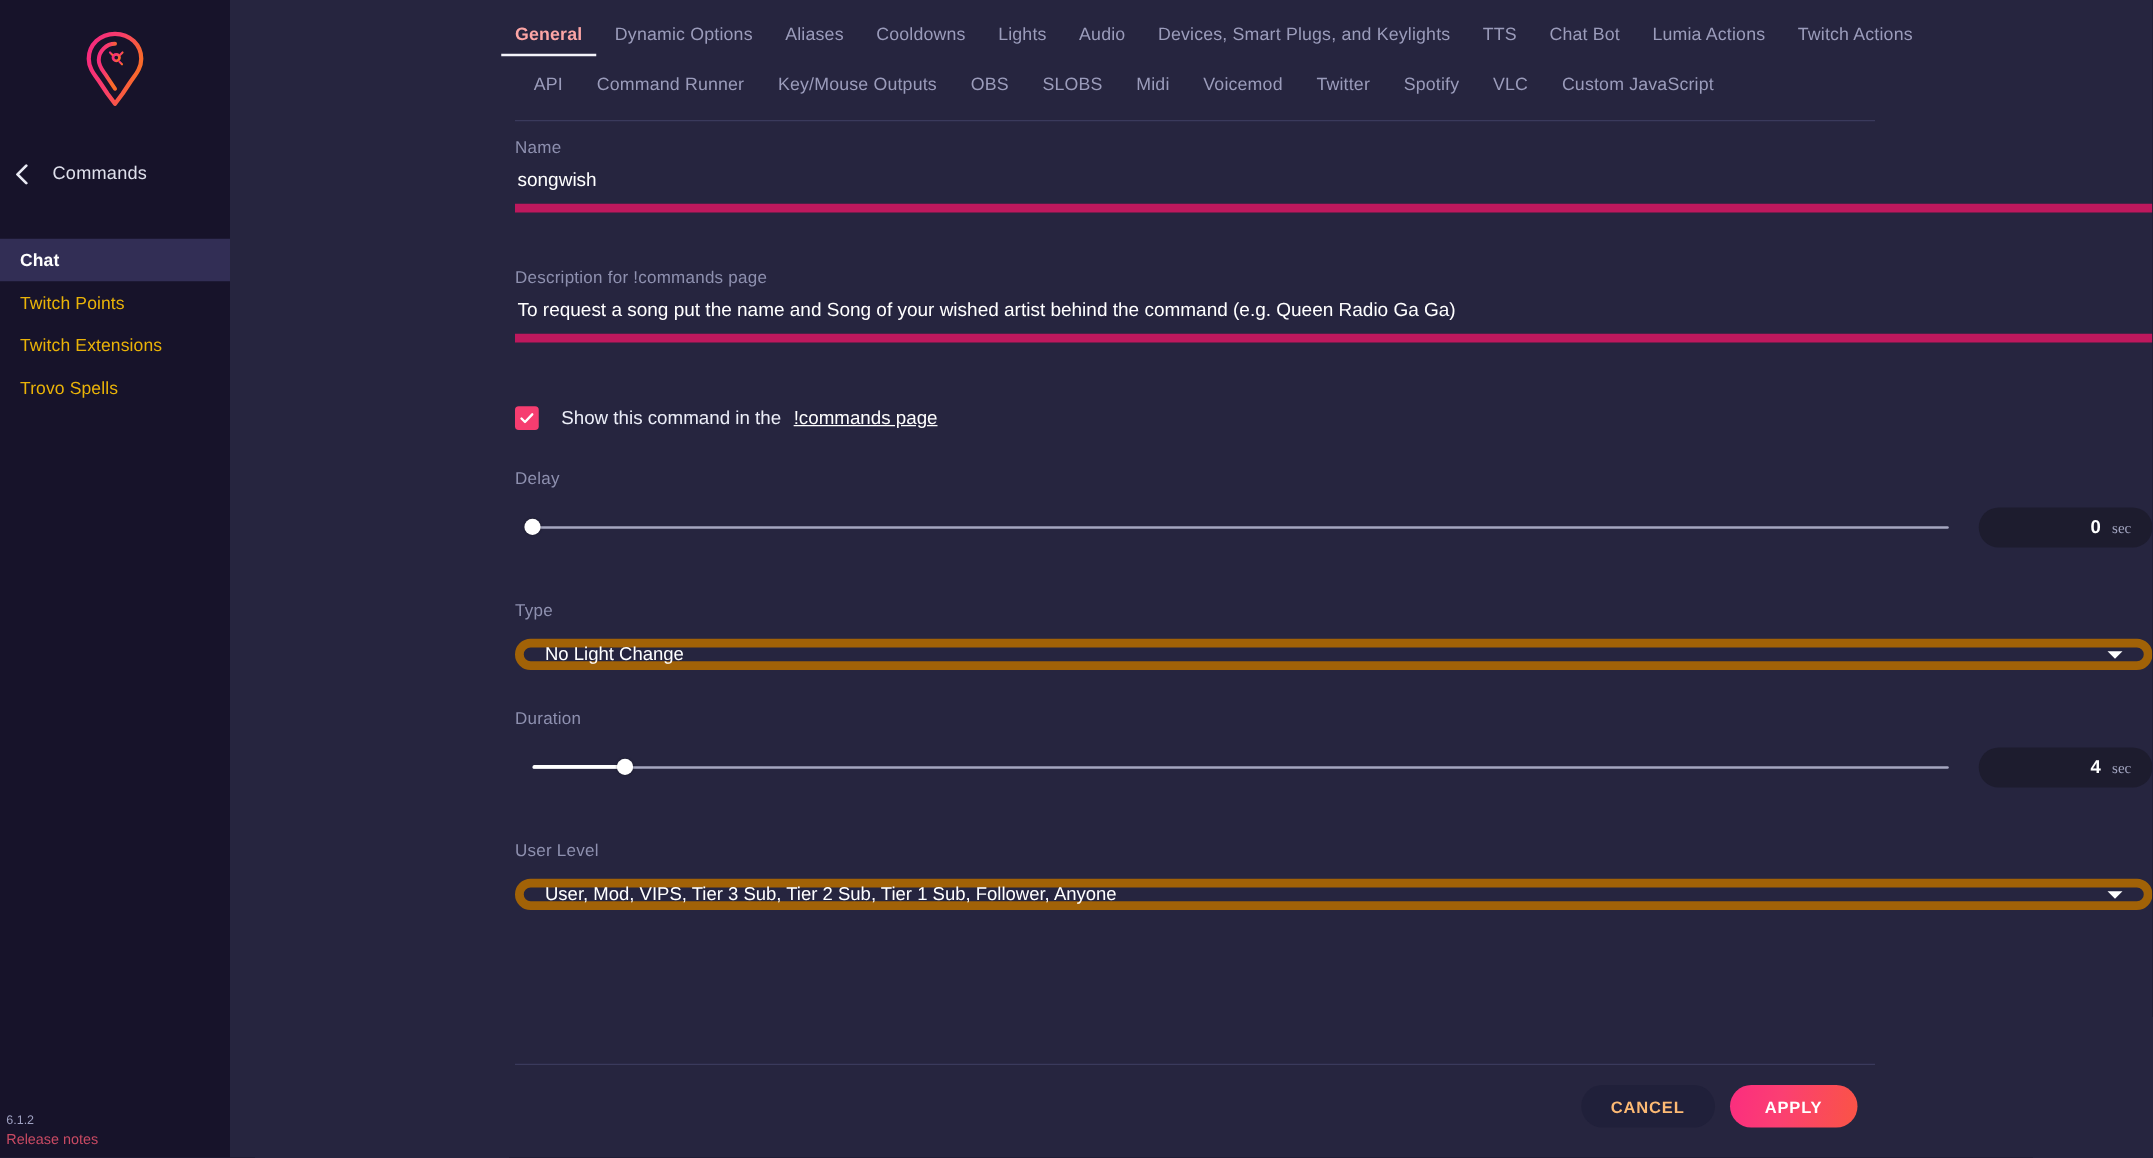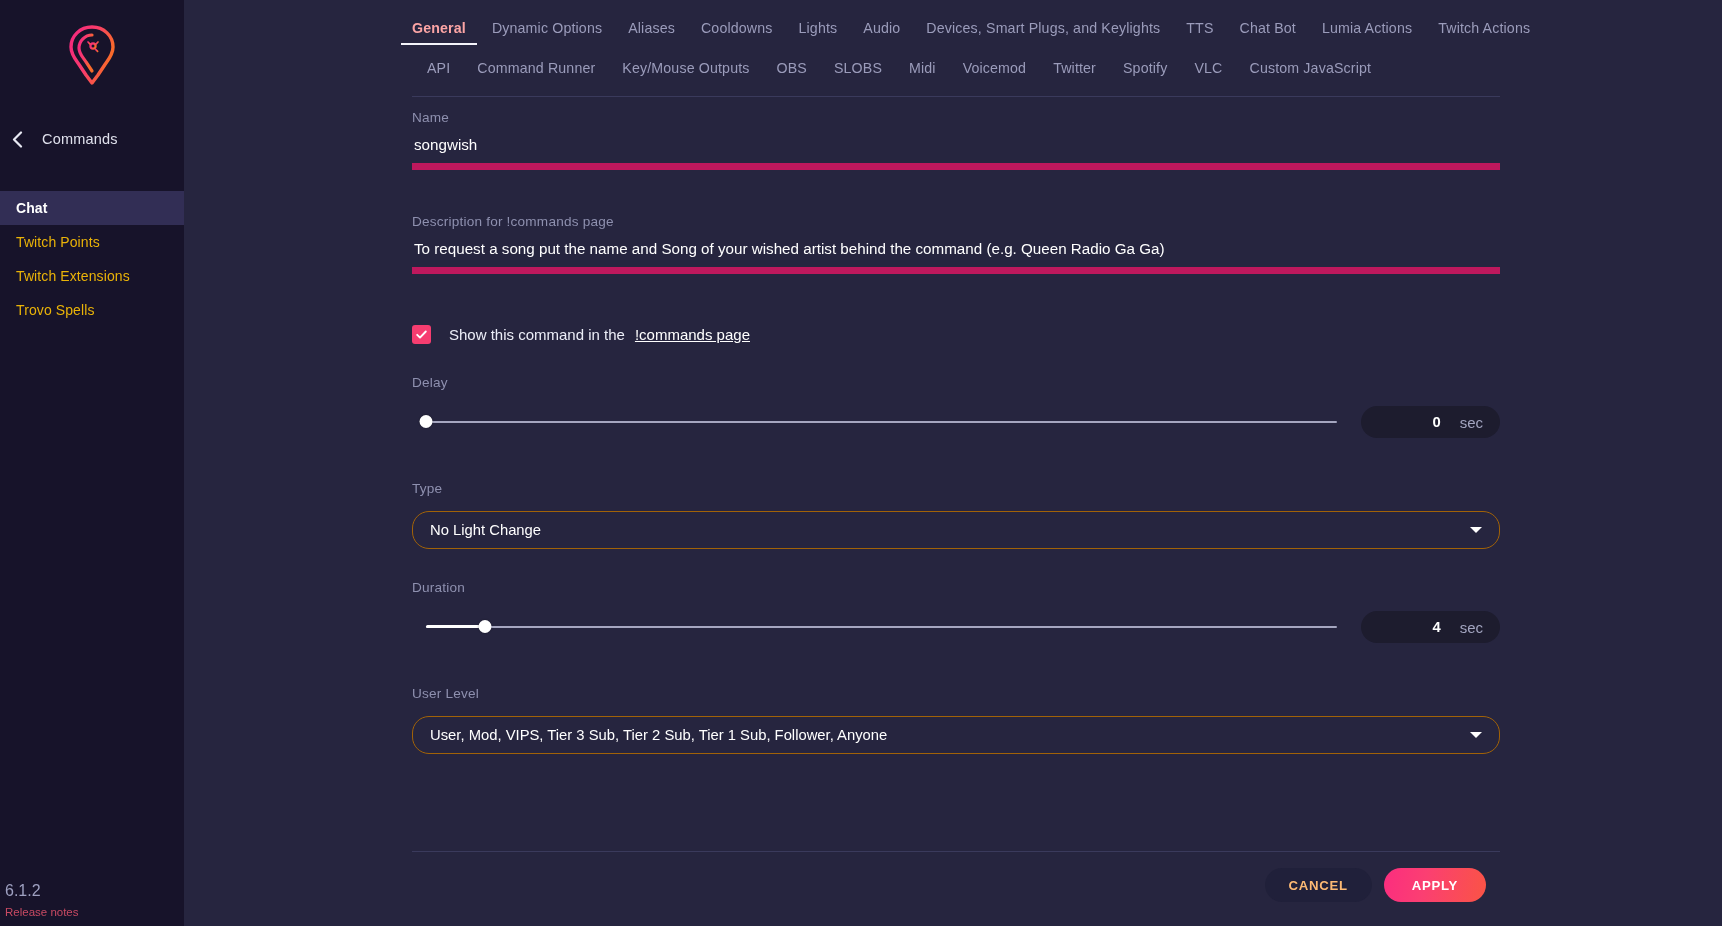--- a/index.html
+++ b/index.html
@@ -75,21 +75,21 @@
     font-weight: bold;
   }
 
   .version-block {
     position: absolute;
     left: 5px;
     bottom: 4px;
     line-height: 1.55;
   }
   .version-num {
-    font-size: 16px;
+    font-size: 10px;
     color: #9ea0c0;
   }
   .release-notes {
     font-size: 11.5px;
     color: #c94a63;
     cursor: pointer;
   }
 
   
   .main {
@@ -139,21 +139,20 @@
   .divider-top {
     margin: 11px 0 0 0;
     height: 1px;
     background: #3a3a5c;
     margin-left: 228px;
     margin-right: 222px;
   }
 
   .form {
     padding-left: 228px;
-    padding-right: 222px;
     padding-top: 13px;
   }
 
   .field-label {
     font-size: 13.6px;
     color: #8e90af;
     letter-spacing: .2px;
     margin-bottom: 11px;
   }
 
@@ -256,32 +255,33 @@
     padding-right: 17px;
     flex: 0 0 139px;
     cursor: text;
   }
   .num-val {
     font-size: 14.8px;
     color: #ffffff;
     font-weight: bold;
   }
   .num-unit {
-    font-size: 15px;
+    font-size: 12px;
     color: #a3a5c0;
-    margin-left: 19px;
+    margin-left: 9px;
+    font-family: Liberation Serif, serif;
   }
 
   
   .select-block { margin-top: 43px; }
   .select {
     margin-top: 15px;
     width: 100%;
-    height: 38px;
-    border: 1px solid #a16207;
+    height: 25px;
+    border: 7px solid #a16207;
     border-radius: 17px;
     display: flex;
     align-items: center;
     padding: 0 17px 0 17px;
     cursor: pointer;
     background: transparent;
   }
   .select-value {
     flex: 1;
     font-size: 14.8px;

